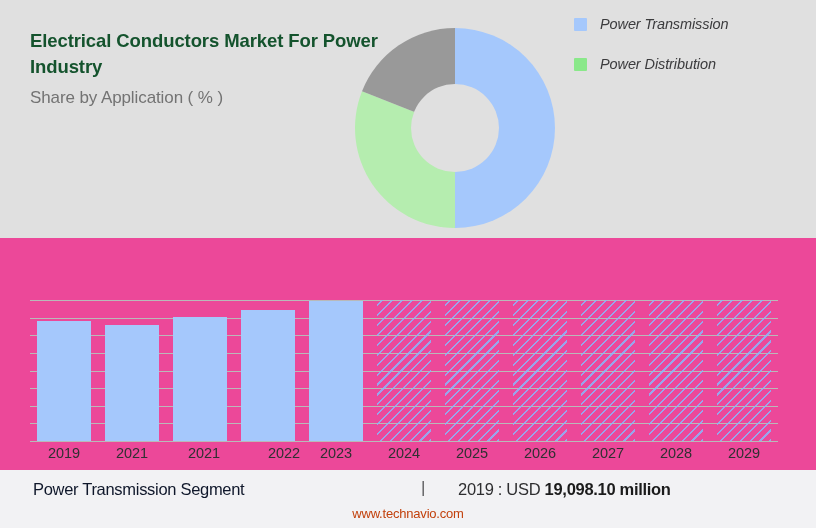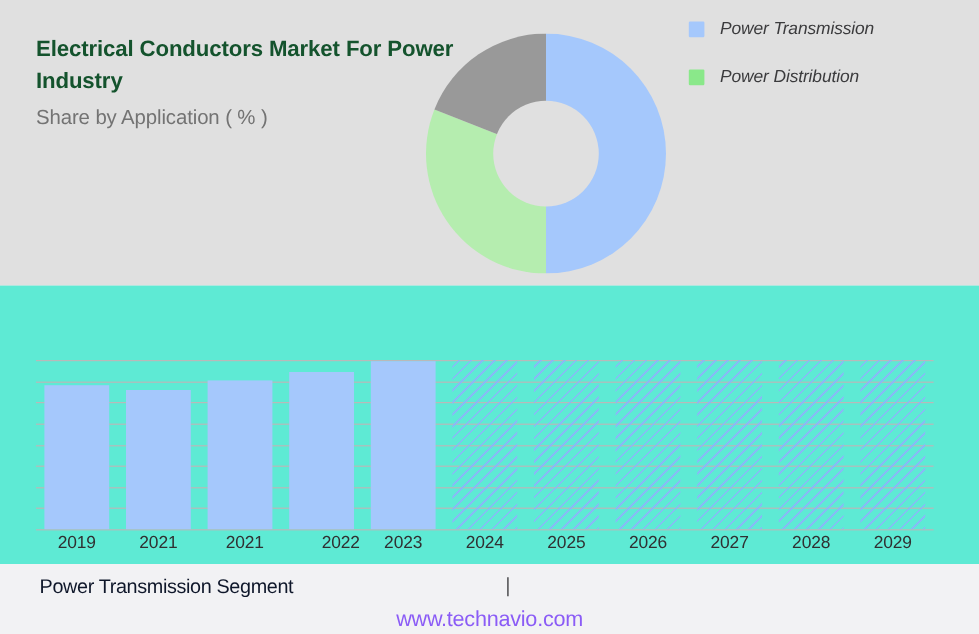--- a/index.html
+++ b/index.html
@@ -89,21 +89,21 @@
     font-style: italic;
   }
 
   
   #barchart {
     position: absolute;
     left: 0;
     top: 238px;
     width: 816px;
     height: 232px;
-    background: #5eead4;
+    background: #ec4899;
   }
   #plot {
     position: absolute;
     left: 30px;
     top: 62px;
     width: 748px;
     height: 141px;
   }
   .gridline {
     position: absolute;
@@ -185,22 +185,22 @@
   #footer-value .amount {
     font-weight: bold;
     color: #1b1b1b;
   }
   #footer-url {
     position: absolute;
     left: 0;
     top: 36px;
     width: 816px;
     text-align: center;
-    font-size: 18px;
-    color: #8b5cf6;
+    font-size: 13px;
+    color: #c2410c;
     letter-spacing: -0.2px;
   }
 </style>
 </head>
 <body>
 
 <div id="page">
 
   <div id="header">
 
@@ -269,16 +269,19 @@
         <div class="xlabel" style="left: 476px; width: 68px;">2026</div>
         <div class="xlabel" style="left: 544px; width: 68px;">2027</div>
         <div class="xlabel" style="left: 612px; width: 68px;">2028</div>
         <div class="xlabel" style="left: 680px; width: 68px;">2029</div>
       </div>
   </div>
 
   <div id="footer">
     <div id="footer-segment">Power Transmission Segment</div>
     <div id="footer-divider">|</div>
+    <div id="footer-value">
+      <span>2019 : USD</span><span>&nbsp;</span><span class="amount">19,098.10 million</span>
+    </div>
     <div id="footer-url">www.technavio.com</div>
   </div>
 
 </div>
 
 </body></html>

